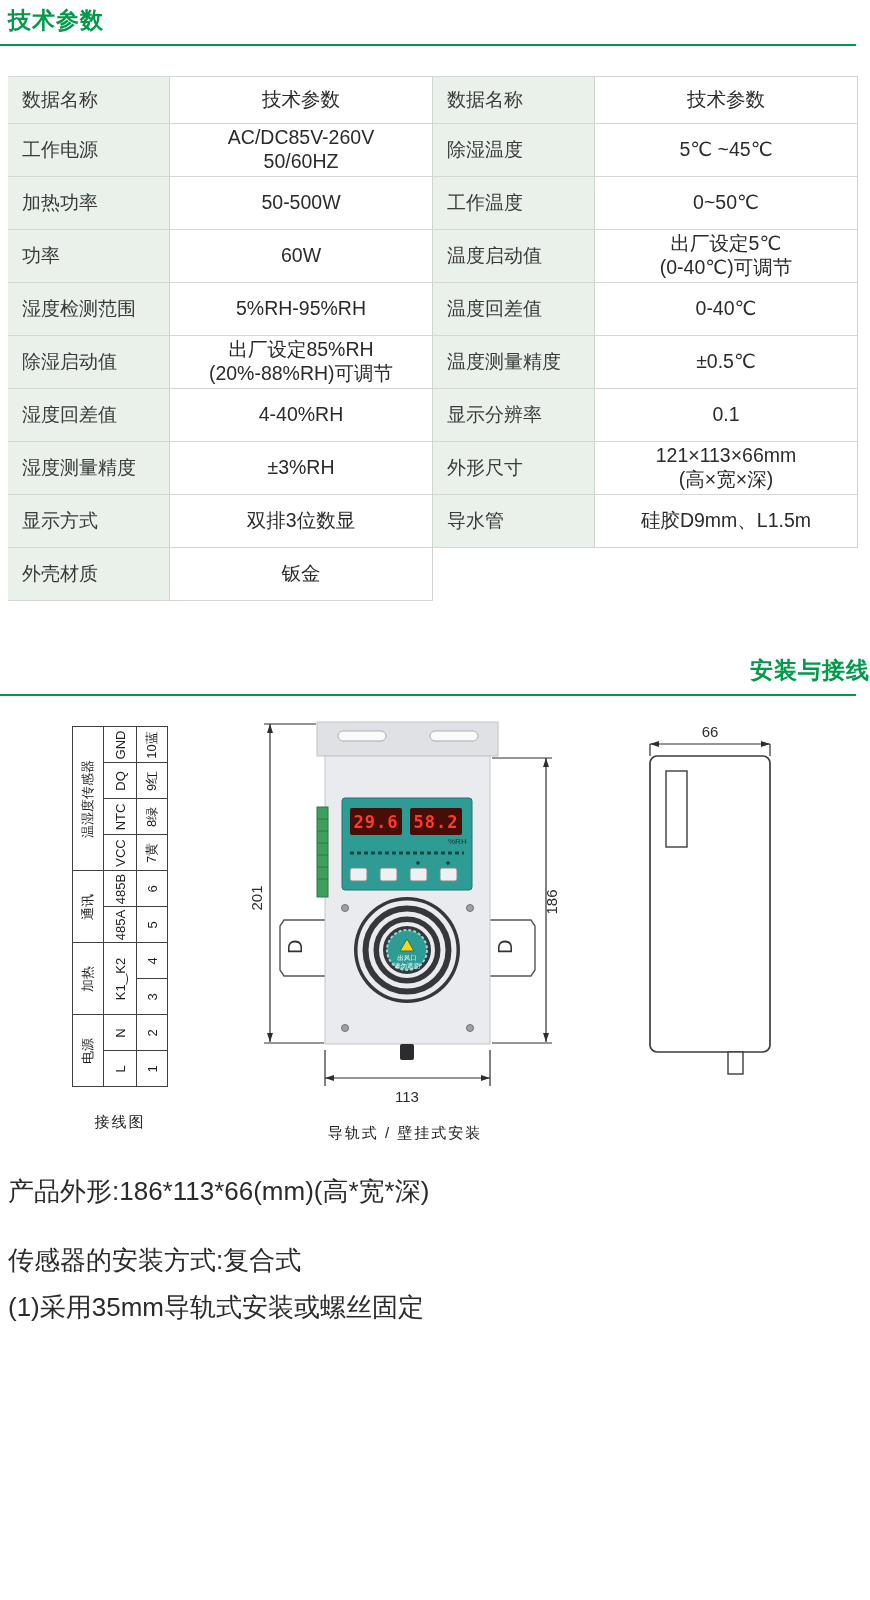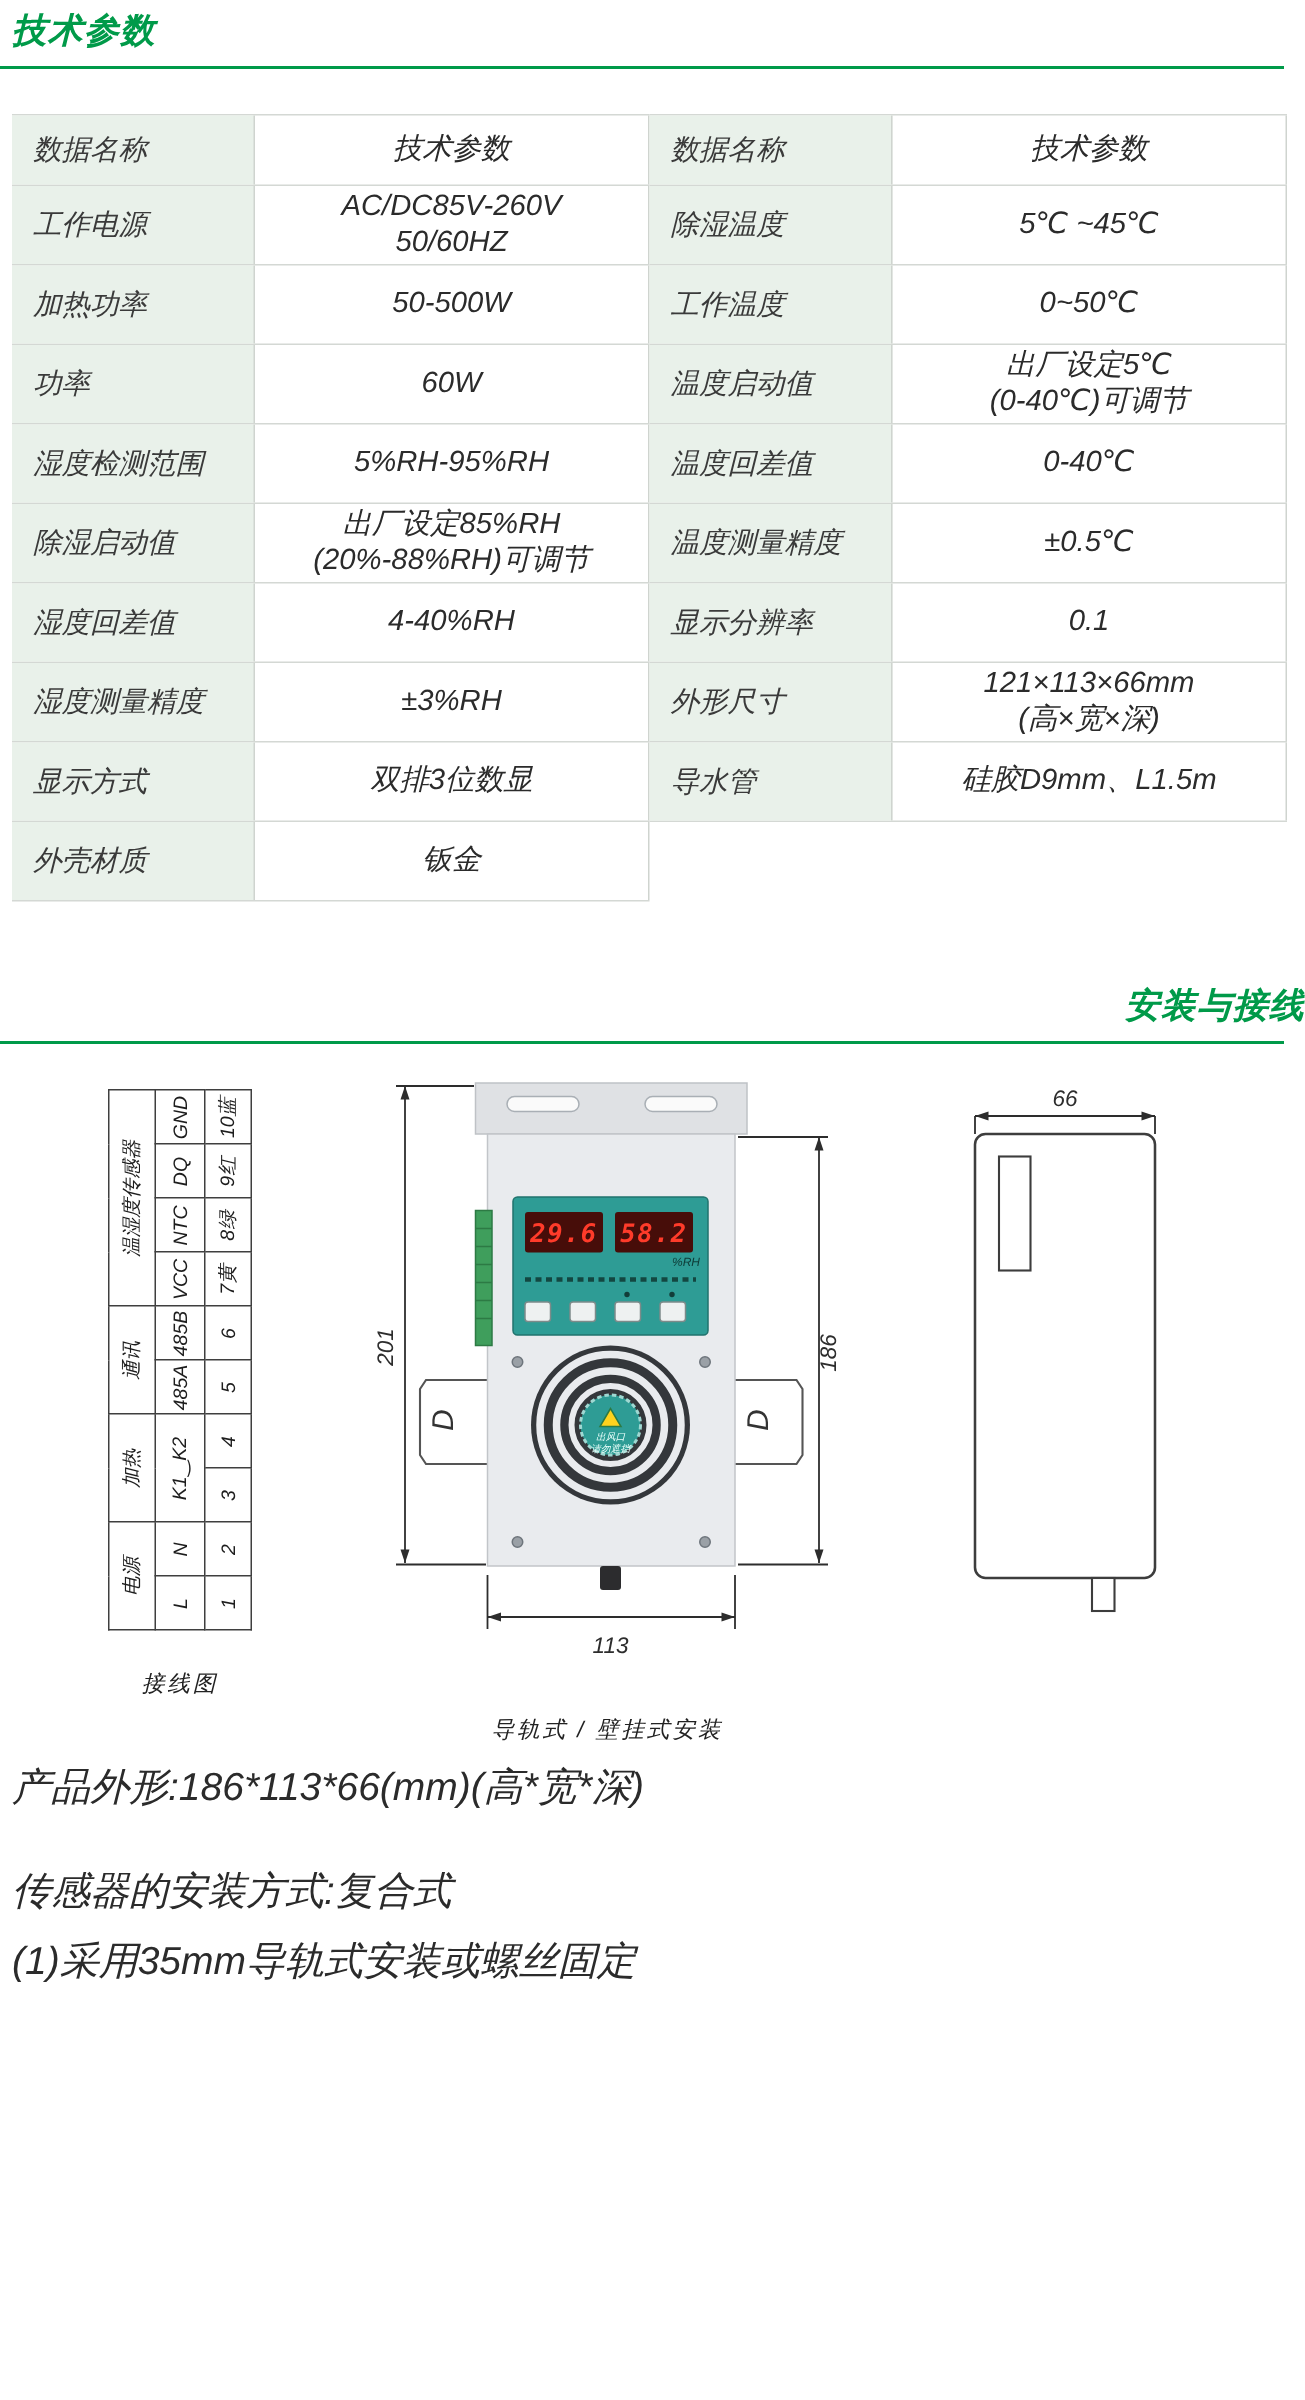--- a/index.html
+++ b/index.html
@@ -1,17 +1,17 @@
 <!DOCTYPE html>
 <html><head>
 <meta charset="utf-8">
 <style>
   html,body{margin:0;padding:0;background:#fff;}
   .page{position:relative;width:870px;height:1352px;overflow:hidden;background:#fff;
-        font-family:"Liberation Sans","DejaVu Sans",sans-serif;color:#333;font-style:italic;}
+        font-family:"Liberation Sans","DejaVu Sans",sans-serif;color:#333;}
   .section-title{font-size:23px;font-weight:bold;color:#009a49;padding:3px 0 0 8px;letter-spacing:1px;}
   .rule{height:2px;background:#009a49;margin:8px 14px 0 0;}
   .mt1{margin-top:2px;}
   .mt2{margin-top:51px;text-align:right;}
 
   
   .tables{display:flex;padding:0 12px 0 8px;margin-top:30px;}
   .spec-table{flex:1;border-top:1px solid #d4d8d4;}
   .spec-row{display:flex;min-height:52px;border-bottom:1px solid #d4d8d4;}
   .spec-row.hdr{min-height:46px;}
@@ -30,21 +30,21 @@
   .cb.s{width:32px;}
   .cb.p{width:30px;}
   .h1{height:35px;}
   .h2{height:68px;}
   .h4{height:138px;}
   .rot{position:absolute;left:50%;top:50%;transform:translate(-50%,-50%) rotate(-90deg);
        white-space:nowrap;font-size:13px;color:#1d1d1d;}
   .cap{font-size:15px;color:#222;letter-spacing:2px;}
   .wiring-cap{margin-top:26px;}
   .dev-svg{position:absolute;left:250px;top:0;}
-  .dev-cap{position:absolute;left:250px;top:412px;width:310px;text-align:center;margin-top:20px;}
+  .dev-cap{position:absolute;left:250px;top:412px;width:310px;text-align:center;}
   .side-svg{position:absolute;left:625px;top:12px;}
   .seg{font-family:"DejaVu Sans Mono",monospace;font-weight:bold;fill:#ff3b2a;font-size:17px;letter-spacing:1px;}
   .dimtxt{font-size:15px;fill:#2d2d2d;}
   .dline{stroke:#2d2d2d;stroke-width:1.2;}
   .arr{fill:#2d2d2d;}
   .ln{stroke:#4a4a4a;stroke-width:1.3;fill:none;}
   .outline{fill:#fff;stroke:#3d3d3d;stroke-width:1.7;}
 
   
   .note{font-size:26px;color:#2b2b2b;padding-left:8px;}

